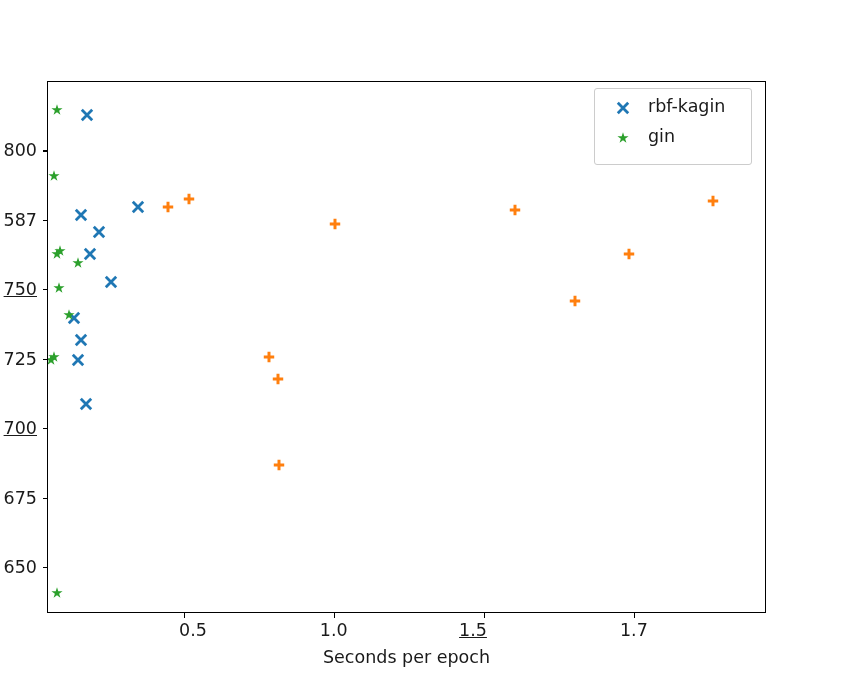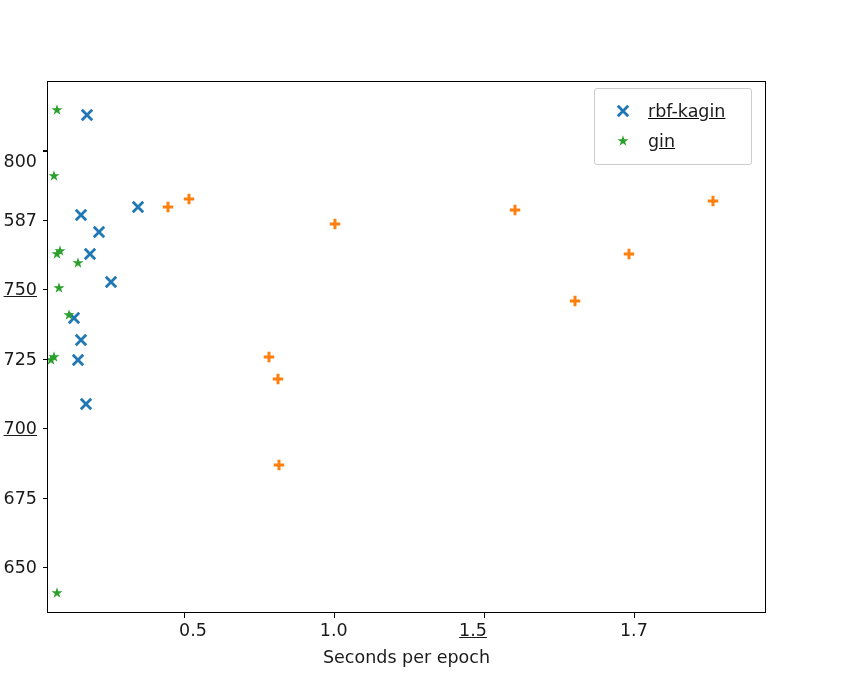--- a/index.html
+++ b/index.html
@@ -114,24 +114,23 @@
     top: 88px;
     width: 158px;
     padding: 7px 0 8px 0;
     background: #ffffff;
     border: 1px solid #cccccc;
     border-radius: 3px;
     box-sizing: border-box;
   }
   .legend-row {
     display: flex;
-    align-items: center;
+    align-items: flex-start;
     height: 30px;
     padding-left: 7px;
-    text-decoration: underline;
   }
   .legend-icon {
     width: 42px;
     height: 24px;
     position: relative;
     flex: 0 0 auto;
   }
   .legend-icon svg {
     position: absolute;
     left: 50%;
@@ -323,21 +322,21 @@
       <div class="tick-y-label" style="top: 497.71px;">675</div>
       <div class="tick-y" style="top: 428.26px;"></div>
       <div class="tick-y-label" style="top: 428.26px; text-decoration: underline;">700</div>
       <div class="tick-y" style="top: 358.81px;"></div>
       <div class="tick-y-label" style="top: 358.81px;">725</div>
       <div class="tick-y" style="top: 289.36px;"></div>
       <div class="tick-y-label" style="top: 289.36px; text-decoration: underline;">750</div>
       <div class="tick-y" style="top: 219.9px;"></div>
       <div class="tick-y-label" style="top: 219.9px;">587</div>
       <div class="tick-y" style="top: 150.45px;"></div>
-      <div class="tick-y-label" style="top: 161px;">800</div>
+      <div class="tick-y-label" style="top: 150px;">800</div>
     </div>
 
   <div id="xlabel">Seconds per epoch</div>
 
   <div id="legend">
       <div class="legend-row">
         <span class="legend-icon">
           <svg width="18" height="18" viewBox="0 0 18 18">
             <path d="M3.7800000000000002,3.7800000000000002 L14.219999999999999,14.219999999999999 M14.219999999999999,3.7800000000000002 L3.7800000000000002,14.219999999999999" stroke="#1f77b4" stroke-width="2.79" stroke-linecap="butt" fill="none"></path>
           </svg>

